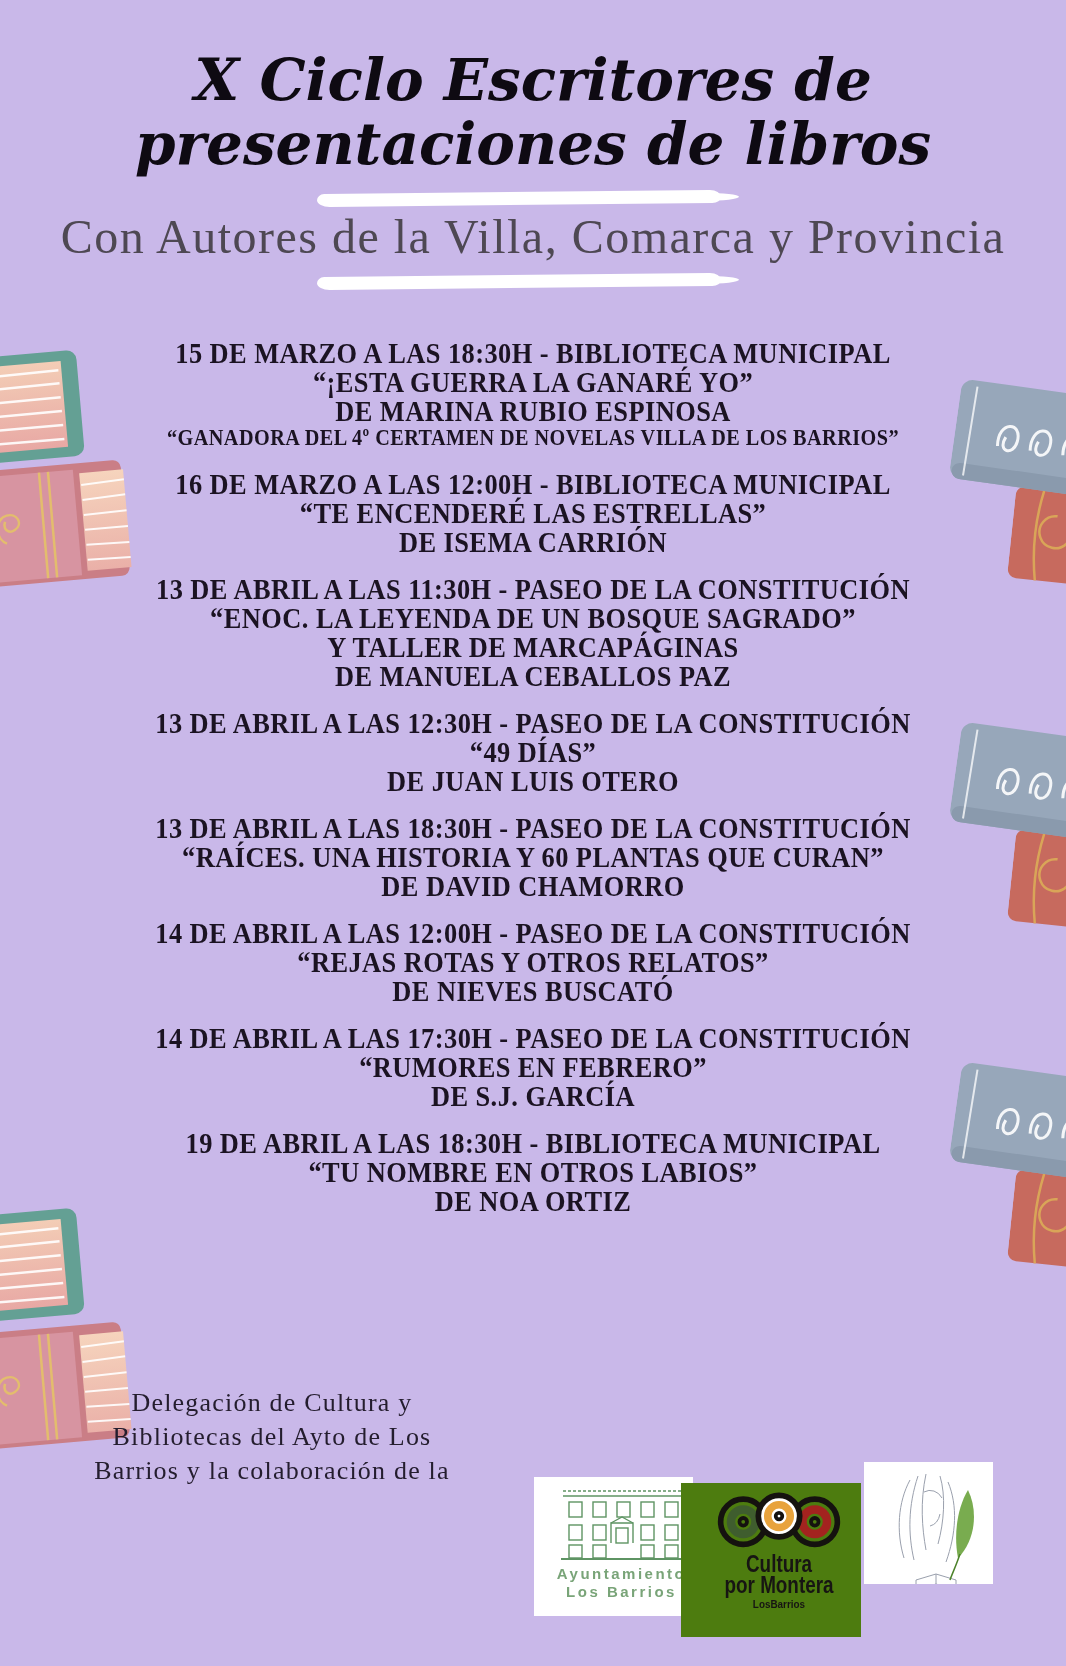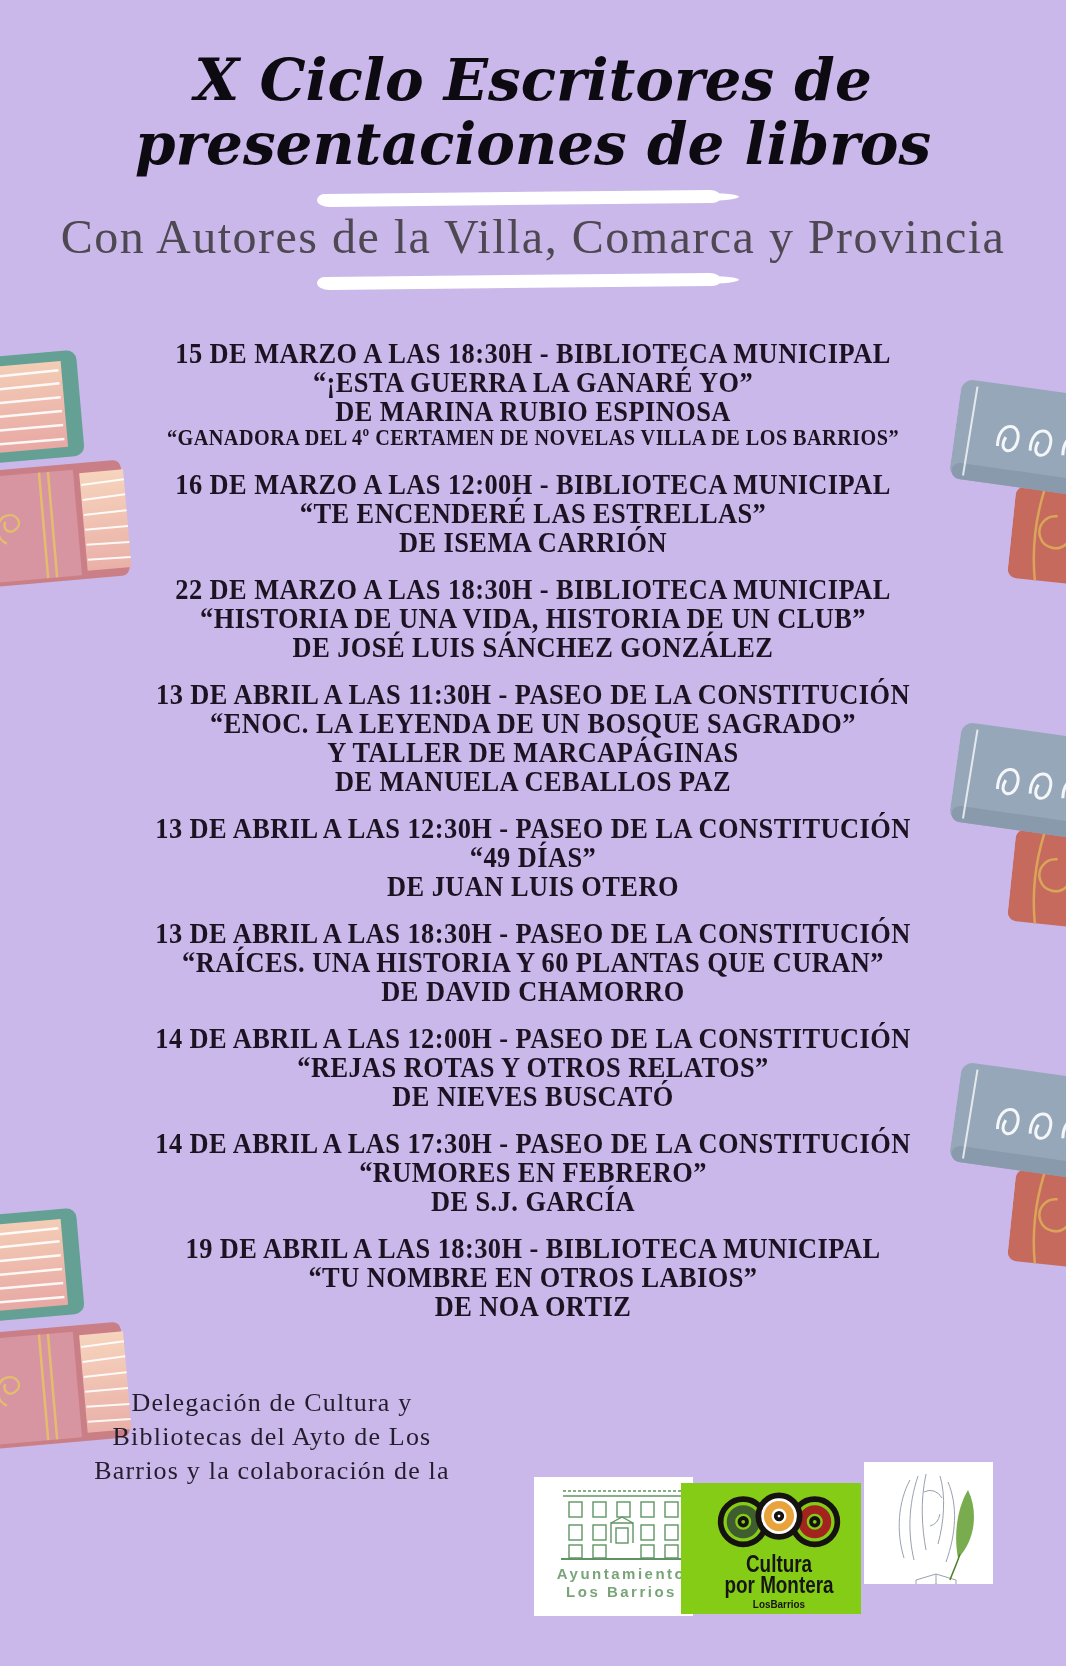--- a/index.html
+++ b/index.html
@@ -58,21 +58,21 @@
     text-align:center;font-size:26px;line-height:34px;
     color:#241d2e;letter-spacing:1.2px;
   }
   .credits div{white-space:nowrap;text-align:center;}
   .logo{position:absolute;overflow:hidden;padding-left:16px;}
   .logo-ayto{left:534px;top:1477px;width:143px;height:139px;background:#ffffff;text-align:center;}
   .logo-ayto .lbl{
     font-family:"Liberation Sans", sans-serif;
     color:#79a478;font-size:15px;line-height:18px;letter-spacing:2.5px;font-weight:600;
   }
-  .logo-cultura{left:681px;top:1483px;width:164px;height:131px;background:#84cc16;text-align:center;}
+  .logo-cultura{left:681px;top:1483px;width:164px;height:154px;background:#4d7c0f;text-align:center;}
   .logo-cultura .big{
     font-family:"Liberation Sans", sans-serif;color:#171513;
     font-size:23px;line-height:21px;font-weight:800;
     transform:scaleX(.82);transform-origin:50% 50%;white-space:nowrap;
   }
   .logo-cultura .small{
     font-family:"Liberation Sans", sans-serif;color:#171513;
     font-size:11px;line-height:12px;font-weight:700;margin-top:2px;
     transform:scaleX(.9);
   }
@@ -254,25 +254,20 @@
     <section class="event">
       <div class="ev-line">15 DE MARZO A LAS 18:30H - BIBLIOTECA MUNICIPAL</div>
       <div class="ev-line">“¡ESTA GUERRA LA GANARÉ YO”</div>
       <div class="ev-line">DE MARINA RUBIO ESPINOSA</div>
       <div class="ev-line note">“GANADORA DEL 4º CERTAMEN DE NOVELAS VILLA DE LOS BARRIOS”</div>
     </section>
     <section class="event">
       <div class="ev-line">16 DE MARZO A LAS 12:00H - BIBLIOTECA MUNICIPAL</div>
       <div class="ev-line">“TE ENCENDERÉ LAS ESTRELLAS”</div>
       <div class="ev-line">DE ISEMA CARRIÓN</div>
-    </section>
-    <section class="event">
-      <div class="ev-line">22 DE MARZO A LAS 18:30H - BIBLIOTECA MUNICIPAL</div>
-      <div class="ev-line">“HISTORIA DE UNA VIDA, HISTORIA DE UN CLUB”</div>
-      <div class="ev-line">DE JOSÉ LUIS SÁNCHEZ GONZÁLEZ</div>
     </section>
     <section class="event">
       <div class="ev-line">13 DE ABRIL A LAS 11:30H - PASEO DE LA CONSTITUCIÓN</div>
       <div class="ev-line">“ENOC. LA LEYENDA DE UN BOSQUE SAGRADO”</div>
       <div class="ev-line">Y TALLER DE MARCAPÁGINAS</div>
       <div class="ev-line">DE MANUELA CEBALLOS PAZ</div>
     </section>
     <section class="event">
       <div class="ev-line">13 DE ABRIL A LAS 12:30H - PASEO DE LA CONSTITUCIÓN</div>
       <div class="ev-line">“49 DÍAS”</div>

